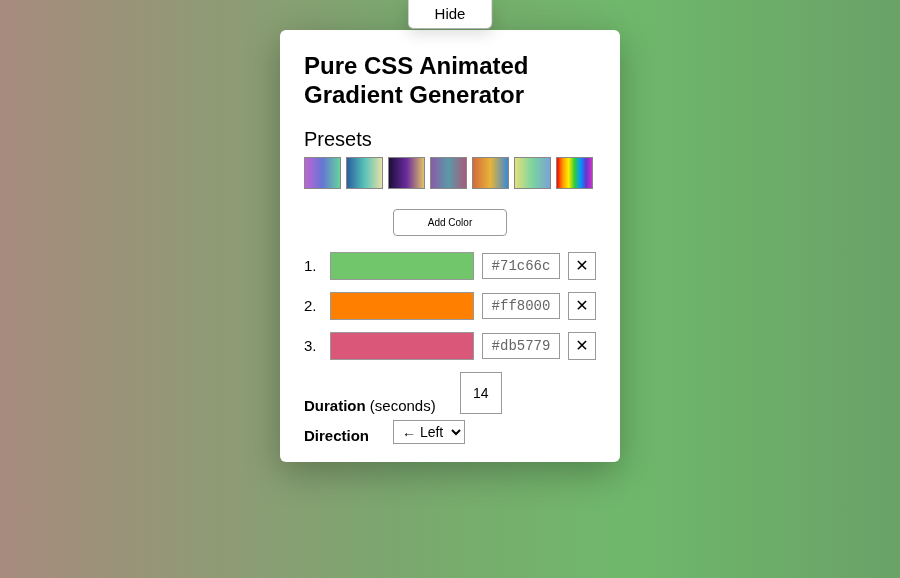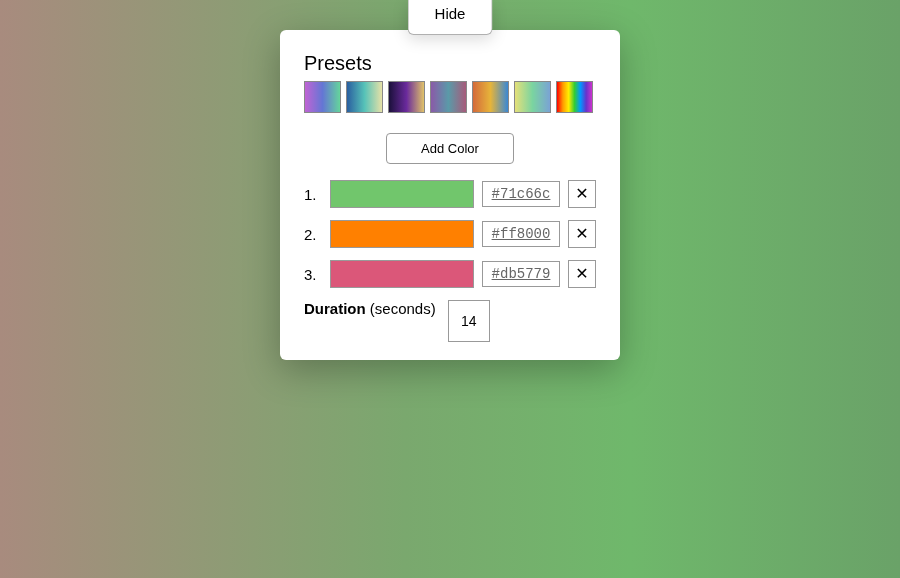--- a/index.html
+++ b/index.html
@@ -4,52 +4,53 @@
 <style>
   * { box-sizing: border-box; margin: 0; padding: 0; }
   html, body { width: 900px; height: 578px; overflow: hidden; font-family: Arial, Helvetica, sans-serif; }
   .bg {
     width: 900px; height: 578px; position: relative;
     background: linear-gradient(90deg, #a88b7e 0%, #7aa86e 45%, #6fb86b 70%, #6aa268 100%);
   }
   .hide-btn {
     position: absolute; top: 0; left: 50%; transform: translateX(-50%);
     background: #fff; border: 1px solid #b0b0b0; border-top: none;
-    border-radius: 0 0 6px 6px; padding: 5px 26px 12px; font-size: 15px;
+    border-radius: 0 0 6px 6px; padding: 5px 26px 6px; font-size: 15px;
     box-shadow: 0 4px 16px rgba(0,0,0,.15); cursor: pointer; z-index: 2;
   }
   .panel {
     position: absolute; top: 30px; left: 50%; transform: translateX(-50%);
     width: 340px; background: #fff; border-radius: 6px; padding: 22px 24px 18px;
     box-shadow: 0 10px 36px rgba(0,0,0,.28);
   }
   .title { font-size: 24px; font-weight: bold; line-height: 1.2; margin-bottom: 18px; }
   .presets-label { font-size: 20px; margin-bottom: 6px; }
   .presets-row { display: flex; gap: 5px; margin-bottom: 20px; }
   .preset { width: 37px; height: 32px; border: 1px solid #888; cursor: pointer; }
   .add-row { display:flex; justify-content:center; margin-bottom:16px; }
-  .add-btn { border:1px solid #999; background:#fff; border-radius:4px; padding:7px 34px; font-size:13px; cursor:pointer; }
+  .add-btn { border:1px solid #999; background:#fff; border-radius:4px; padding:7px 34px; font-size:10px; cursor:pointer; }
   .color-row { display:flex; align-items:center; gap:8px; margin-bottom:12px; }
   .idx { width: 18px; font-size:15px; }
   .swatch { flex:1; height:28px; border:1px solid #999; }
-  .hex { font-family: "Courier New", monospace; font-size:14px; border:1px solid #999; padding:4px 6px; width:78px; color:#666; text-align:center; background:#fff;text-decoration:underline; }
+  .hex { font-family: "Courier New", monospace; font-size:14px; border:1px solid #999; padding:4px 6px; width:78px; color:#666; text-align:center; background:#fff; }
   .del { border:1px solid #999; background:#fff; width:28px; height:28px; font-size:16px; line-height:1; display:flex; align-items:center; justify-content:center; cursor:pointer; }
-  .setting-row { display:flex; align-items:flex-start; gap:12px; margin-top:6px; font-size:15px; }
+  .setting-row { display:flex; align-items:flex-end; gap:24px; margin-top:6px; font-size:15px; }
   .setting-row .lbl b { font-weight:bold; }
   .dur-input { border:1px solid #999; width:42px; text-align:center; padding:12px 2px; font-size:14px; }
   .dir-select { border:1px solid #999; padding:2px 4px; font-size:14px; background:#fff; cursor:pointer; }
 </style>
 </head>
 <body>
 
 <div class="bg">
 
   <button class="hide-btn">Hide</button>
 
   <div class="panel">
+    <h1 class="title">Pure CSS Animated Gradient Generator</h1>
 
     <div class="presets-label">Presets</div>
     <div class="presets-row">
       <div class="preset" style="background:linear-gradient(90deg,#c064d4,#6476d4,#64d49c)"></div>
       <div class="preset" style="background:linear-gradient(90deg,#2a5fa0,#56c2b8,#e6e1a7)"></div>
       <div class="preset" style="background:linear-gradient(90deg,#1b103b,#6a2a9c,#e0c268)"></div>
       <div class="preset" style="background:linear-gradient(90deg,#8a5aa8,#5a9aa8,#a85a7a)"></div>
       <div class="preset" style="background:linear-gradient(90deg,#d46a3a,#e6b43a,#3a88d4)"></div>
       <div class="preset" style="background:linear-gradient(90deg,#e5e07a,#7ad4a0,#7aa3d4)"></div>
       <div class="preset" style="background:linear-gradient(90deg,#ff0000,#ff9900,#ffee00,#33cc33,#0099ff,#6633cc,#cc33cc)"></div>
@@ -84,14 +85,20 @@
       <button class="del">
           <span>✕</span>
         </button>
     </div>
 
     <div class="setting-row">
       <span class="lbl"><b>Duration</b><span> (seconds)</span></span>
       <input class="dur-input" value="14" style="">
     </div>
 
+    <div class="setting-row">
+      <span class="lbl"><b>Direction</b></span>
+      <select class="dir-select">
+        <option>← Left</option>
+      </select>
+    </div>
   </div>
 </div>
 
 </body></html>

